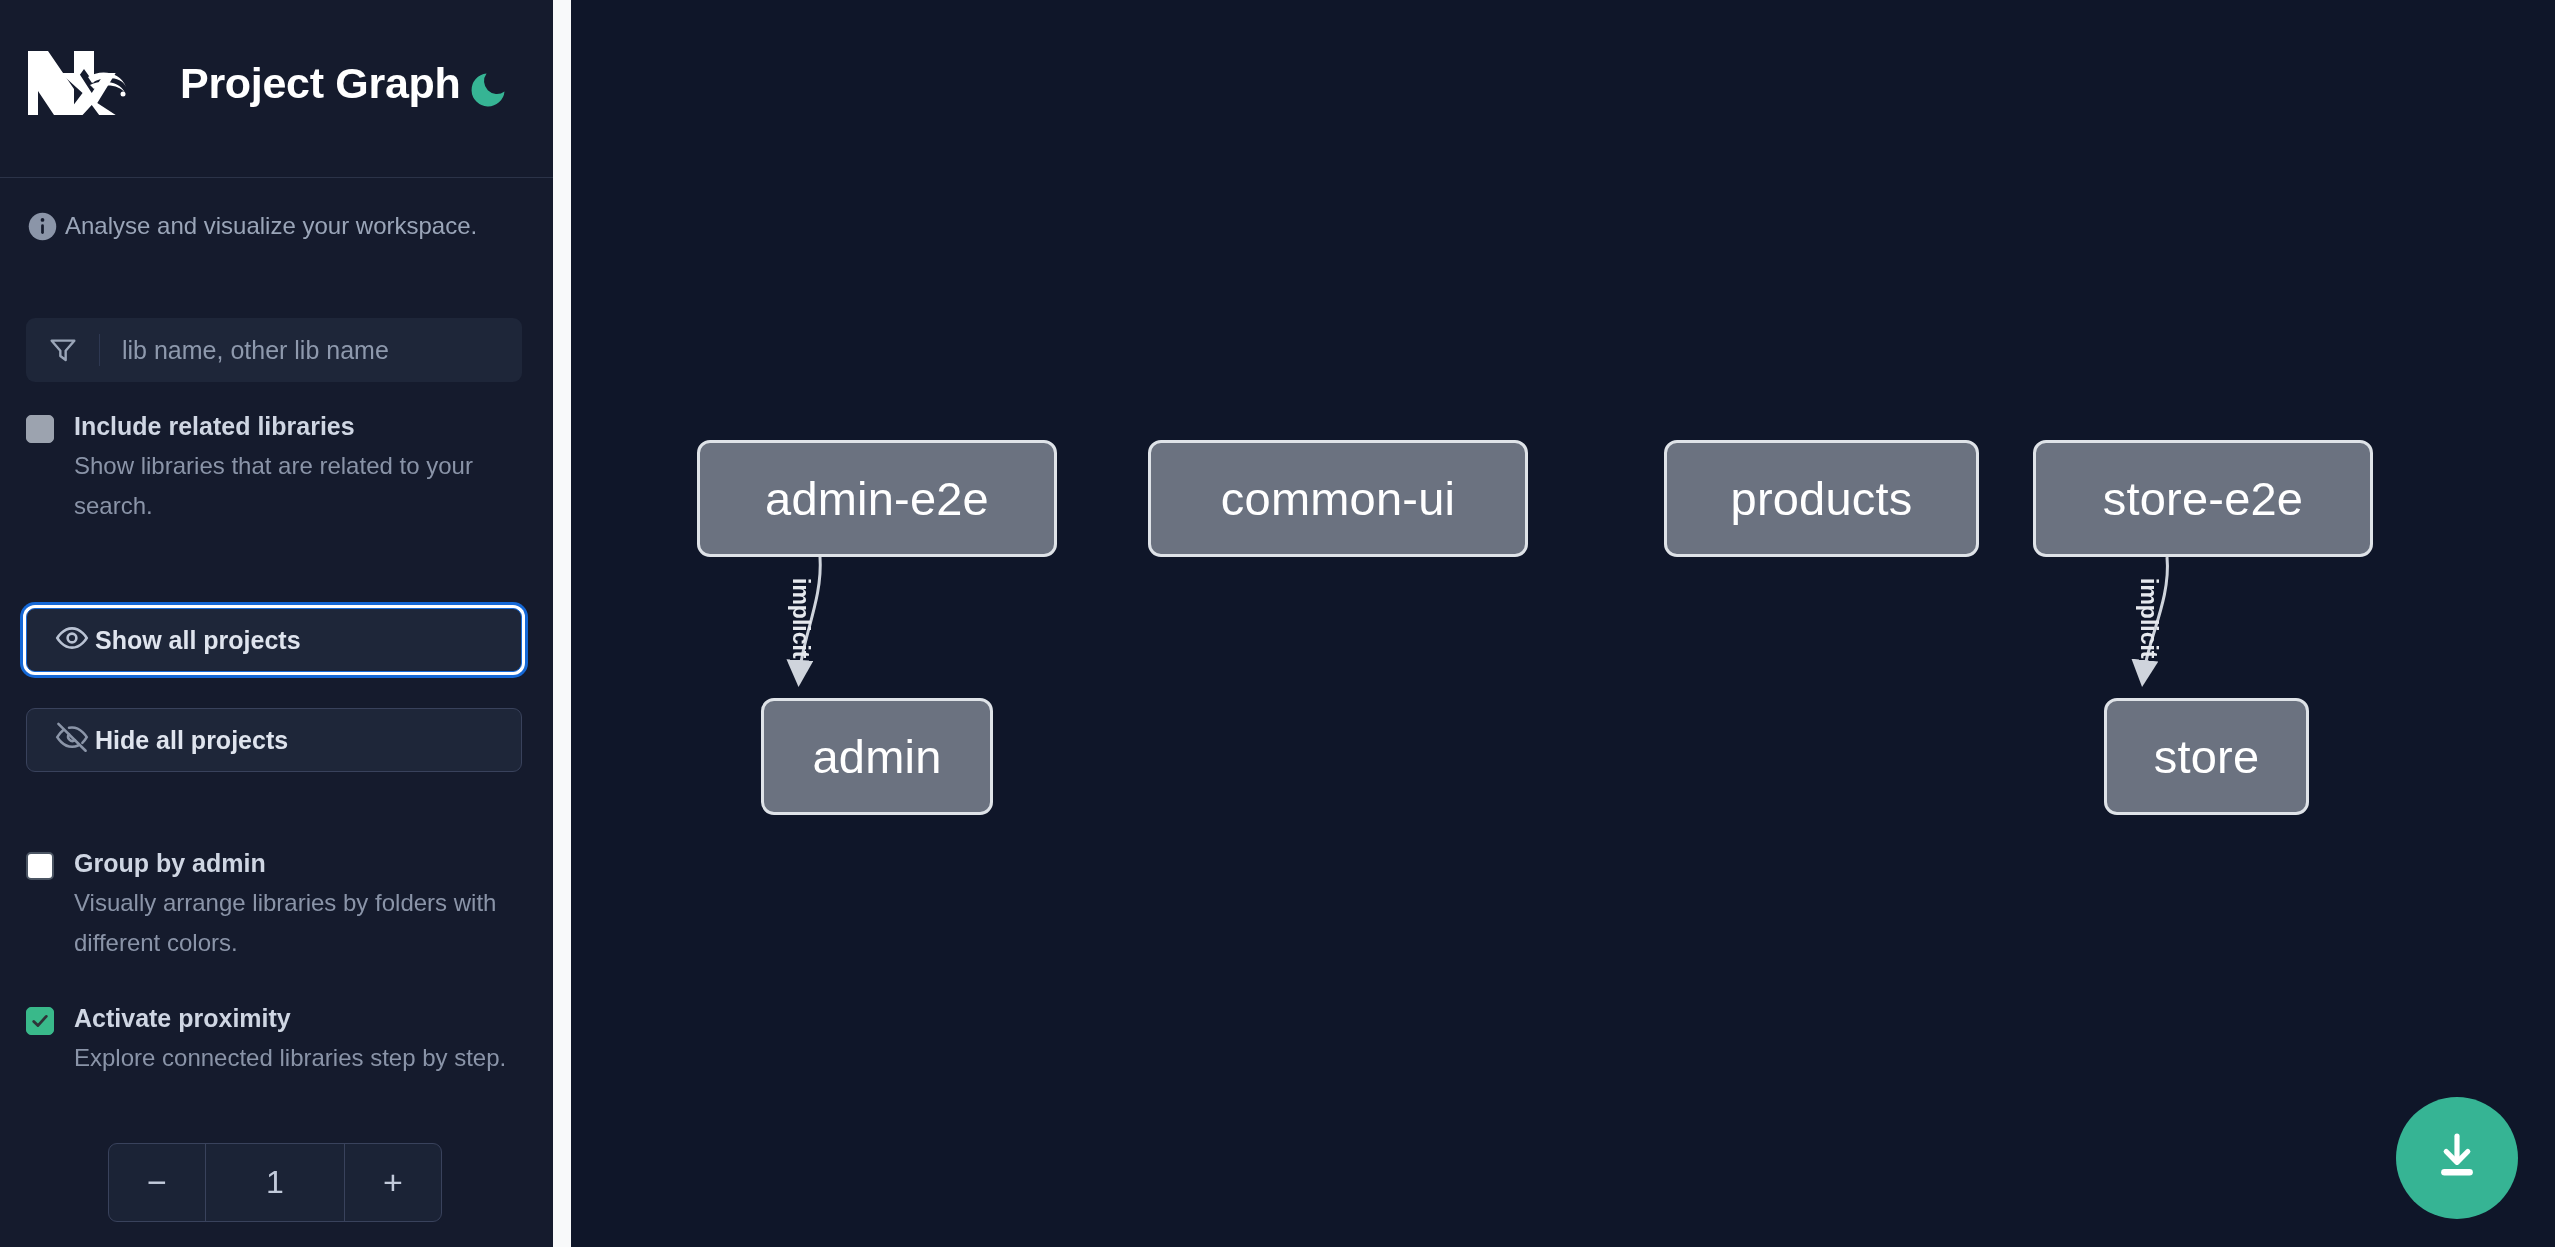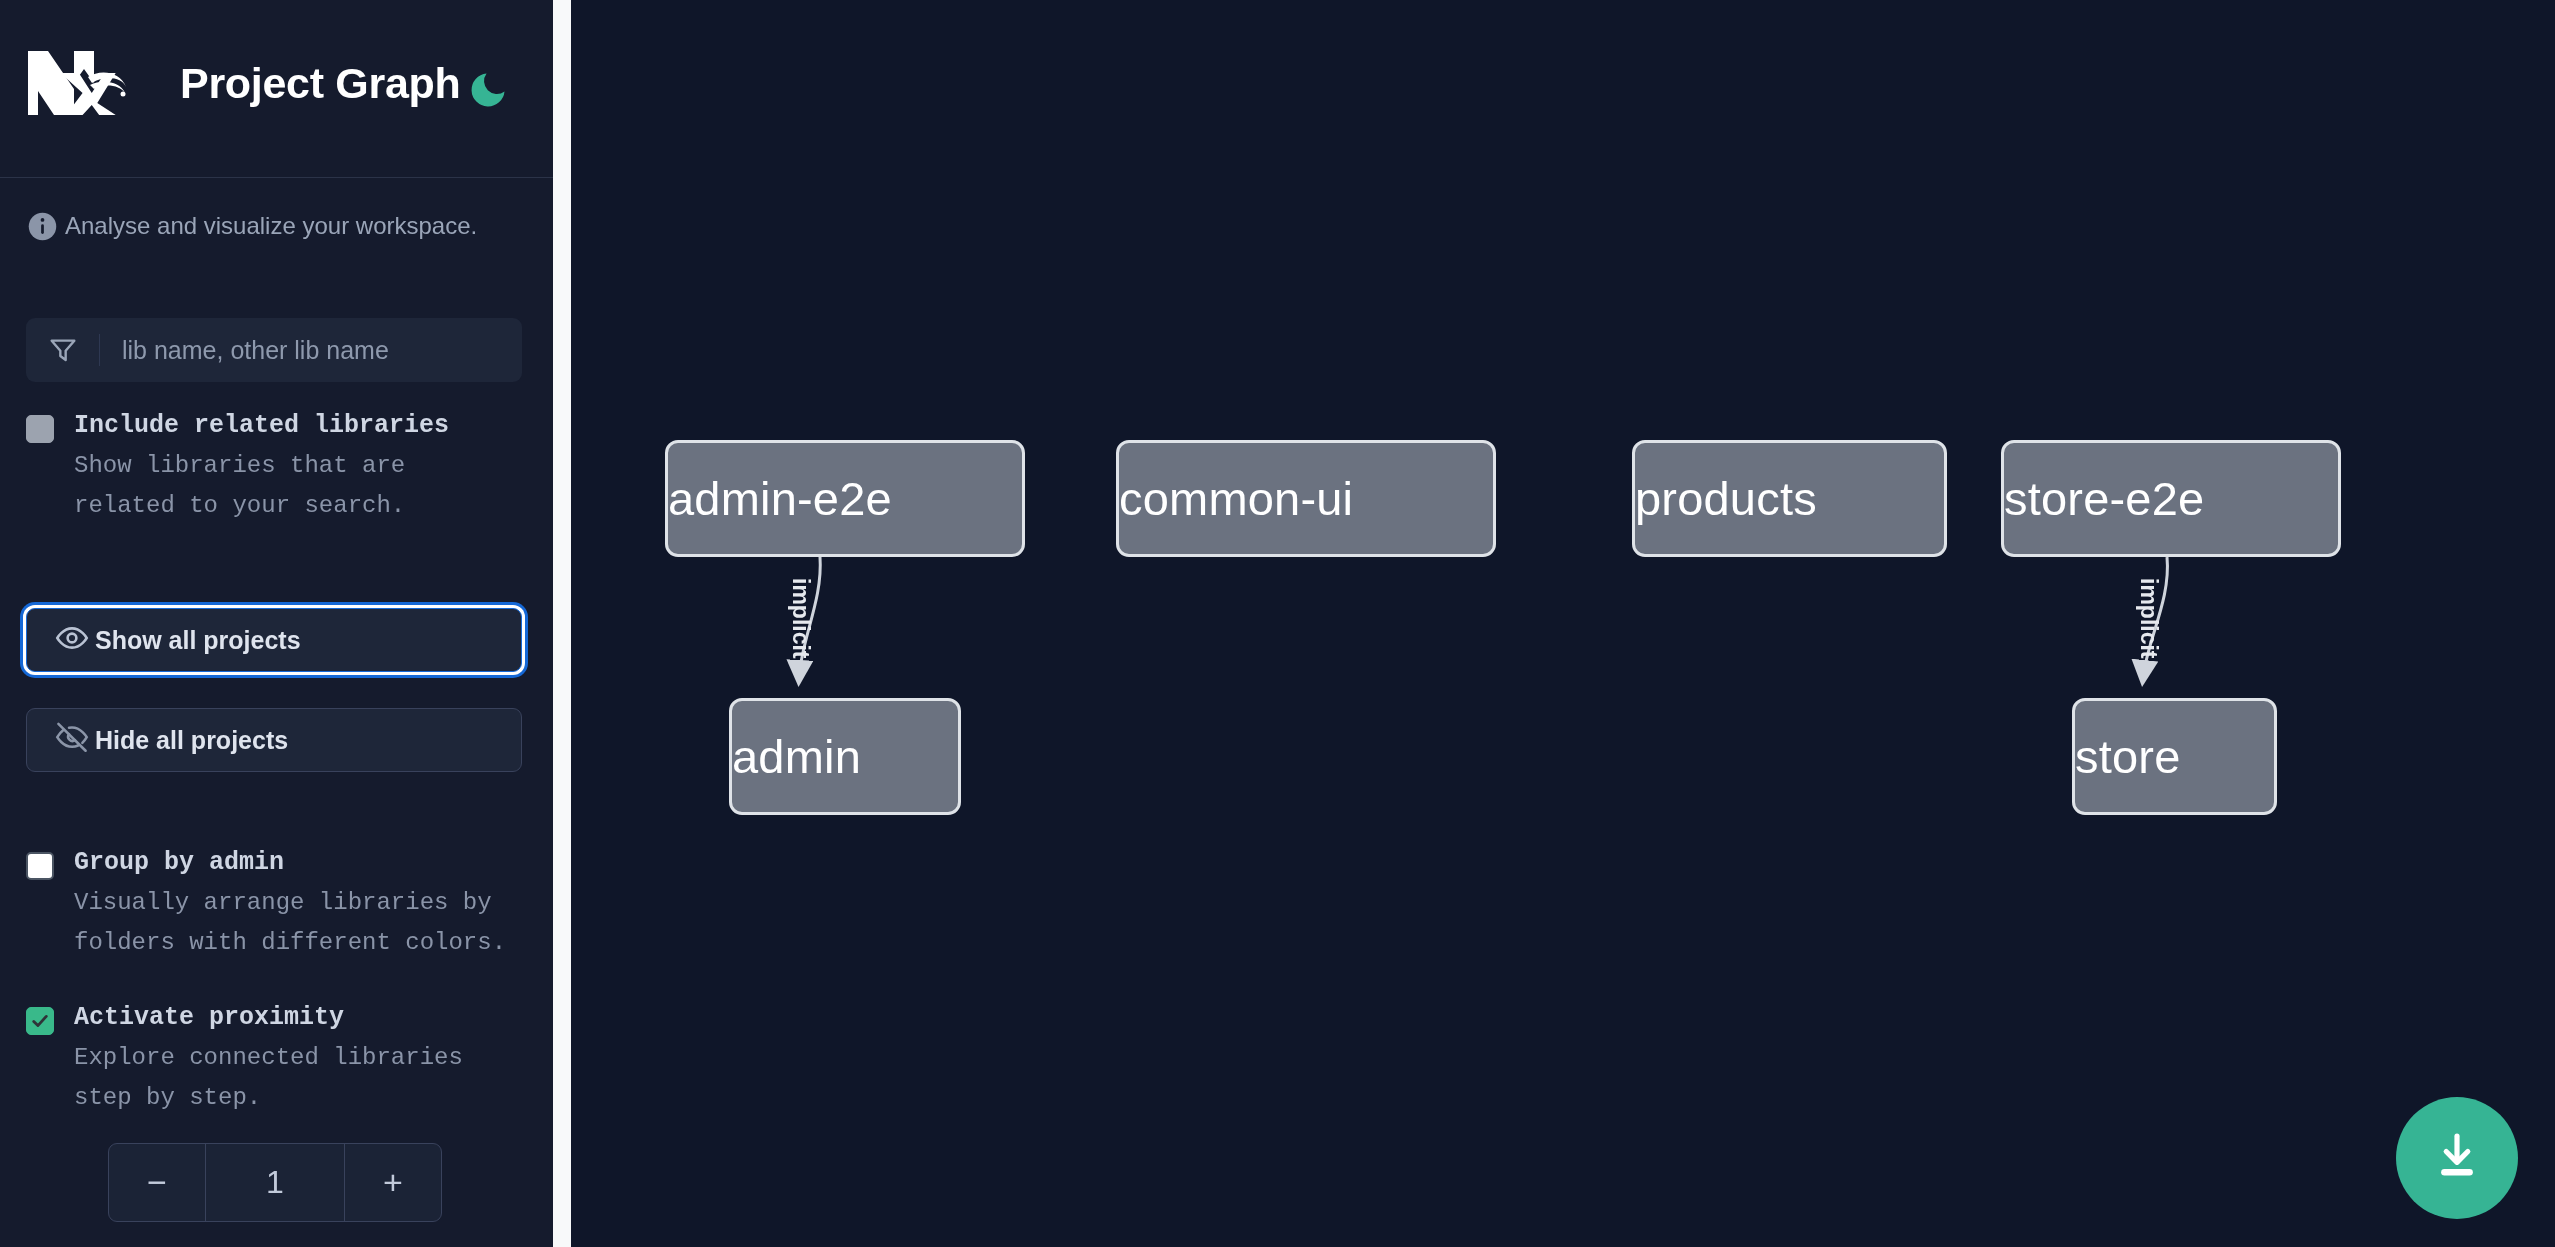--- a/index.html
+++ b/index.html
@@ -65,21 +65,21 @@
   
   .chk-row{position:absolute;left:26px;width:500px;display:flex;gap:20px;}
   .chk{
     width:28px;height:28px;border-radius:5px;flex:none;margin-top:7px;
     box-sizing:border-box;cursor:pointer;
   }
   .chk.grey{background:#9ca3af;border:1px solid #9ca3af;}
   .chk.white{background:#ffffff;border:2px solid #4b5563;}
   .chk.green{background:#39b98a;border:1px solid #39b98a;
     display:flex;align-items:center;justify-content:center;}
-  .chk-texts{flex:1;font-family:Liberation Mono, monospace;}
+  .chk-texts{flex:1;}
   .chk-title{font-size:25px;font-weight:700;color:#cfd6e3;line-height:36px;}
   .chk-desc{font-size:24px;color:#8a94a8;line-height:40px;margin-top:2px;}
 
   
   .sb-btn{
     position:absolute;left:26px;width:496px;height:64px;
     background:#1e2639;border:1px solid #39425c;border-radius:9px;
     display:flex;align-items:center;gap:6px;padding-left:28px;
     box-sizing:border-box;cursor:pointer;
   }
@@ -118,22 +118,22 @@
   }
 
   
   #graph{
     position:absolute;left:571px;top:0;width:1984px;height:1247px;
     background:#0f1629;overflow:hidden;
   }
   .node{
     position:absolute;box-sizing:border-box;
     background:#6b7280;border:3px solid #dfe3e8;border-radius:13px;
-    display:flex;align-items:center;justify-content:flex-start;
-    color:#ffffff;font-size:47px;letter-spacing:0.2px;cursor:pointer;
+    display:flex;align-items:center;justify-content:center;
+    color:#ffffff;font-size:47px;letter-spacing:0.2px;cursor:pointer;margin-left:32px;
   }
   .edge-label{
     position:absolute;color:#e6e9ee;font-size:23px;font-weight:700;
     transform:rotate(90deg);transform-origin:left top;white-space:nowrap;
   }
   #download-fab{
     position:absolute;left:2396px;top:1097px;width:122px;height:122px;
     border-radius:50%;background:#36b494;
     display:flex;align-items:center;justify-content:center;cursor:pointer;
   }

